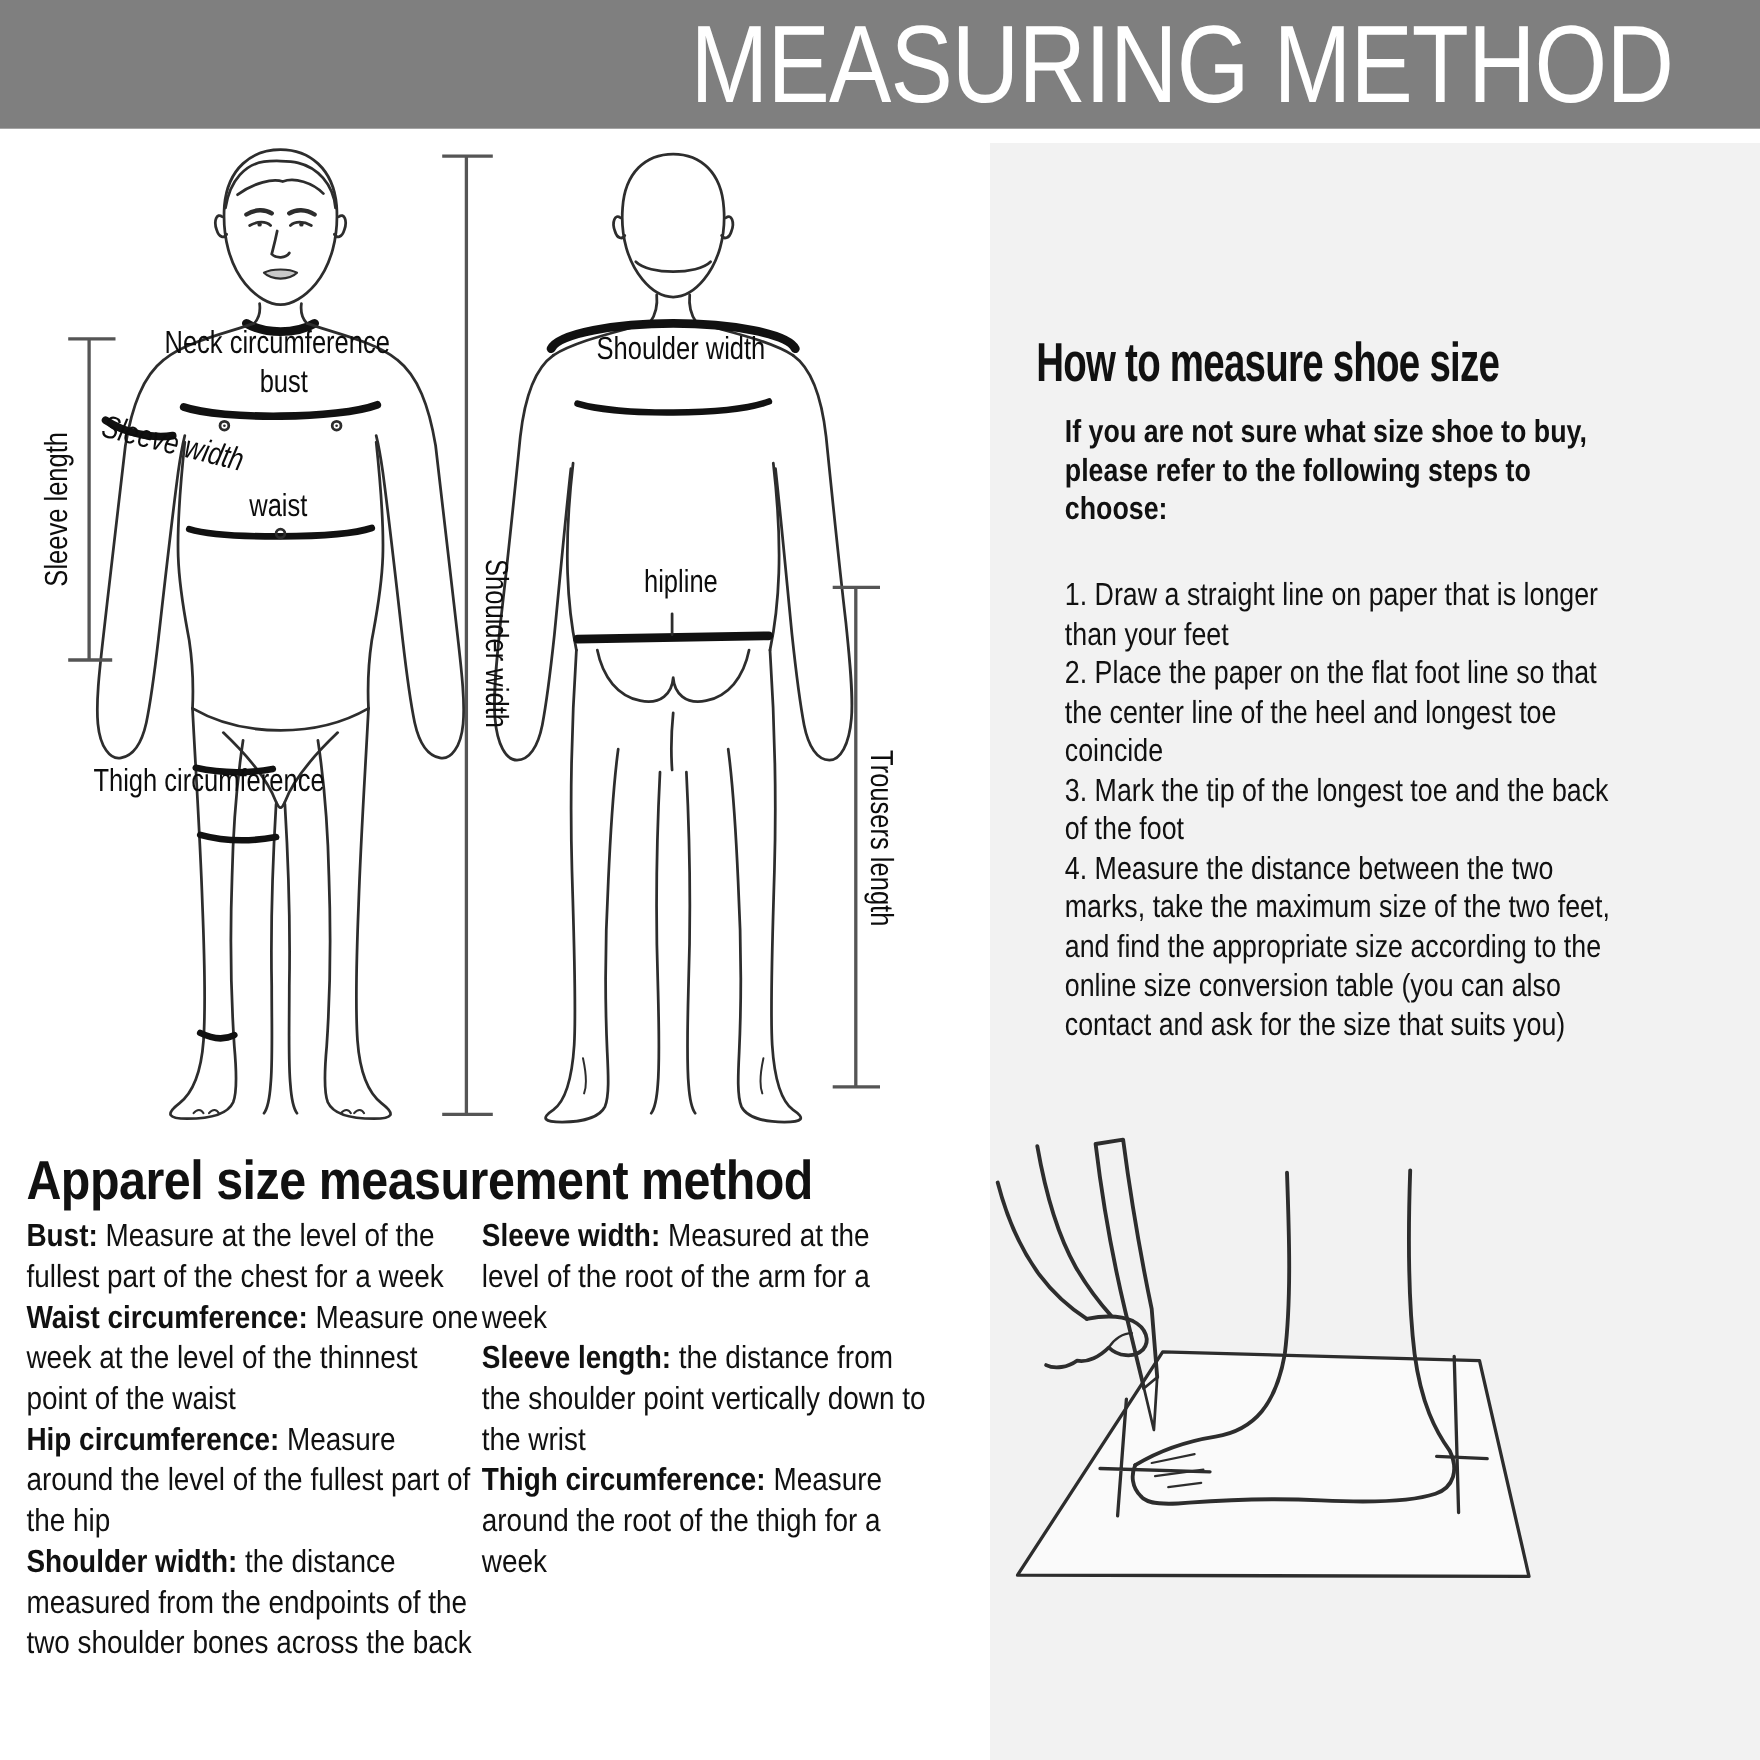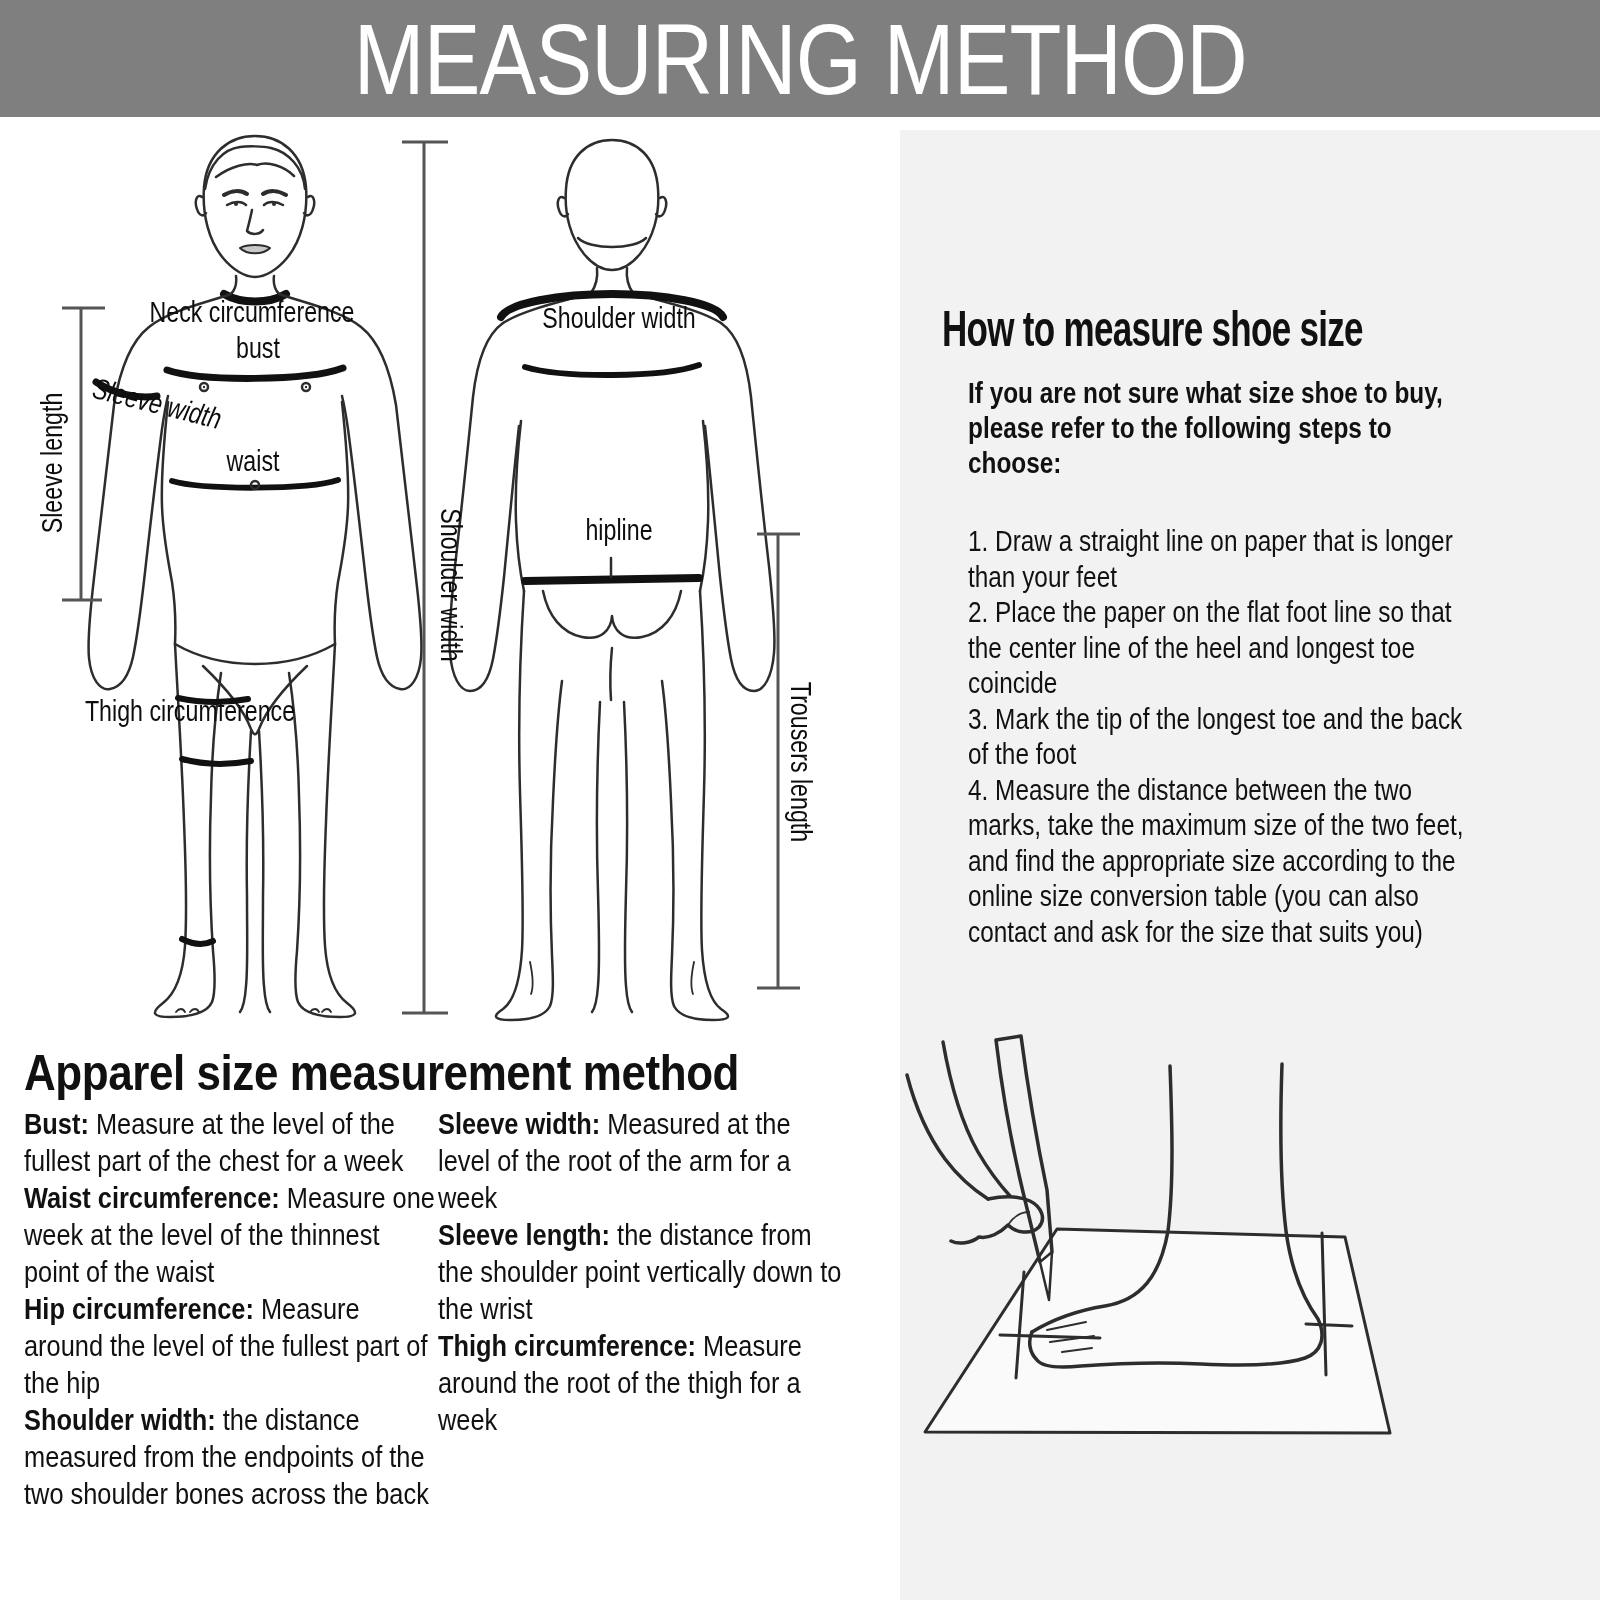--- a/index.html
+++ b/index.html
@@ -5,21 +5,21 @@
   html,body{margin:0;padding:0;}
   body{
     width:1600px;height:1600px;position:relative;overflow:hidden;
     background:#ffffff;color:#111;
     font-family:"Liberation Sans", sans-serif;
   }
   .abs{position:absolute;}
   
   #banner{
     left:0;top:0;width:1600px;height:117px;background:#7f7f7f;
-    display:flex;align-items:center;justify-content:center;
+    display:flex;align-items:center;justify-content:flex-end;
   }
   #banner .t{
     color:#fff;font-size:100px;font-weight:400;white-space:nowrap;
     transform:scaleX(0.85);letter-spacing:-1px;line-height:1;
   }
   
   #panel{left:900px;top:130px;width:700px;height:1470px;background:#f2f2f2;}
   
   .lbl{
     position:absolute;font-size:29px;color:#0d0d0d;white-space:nowrap;

